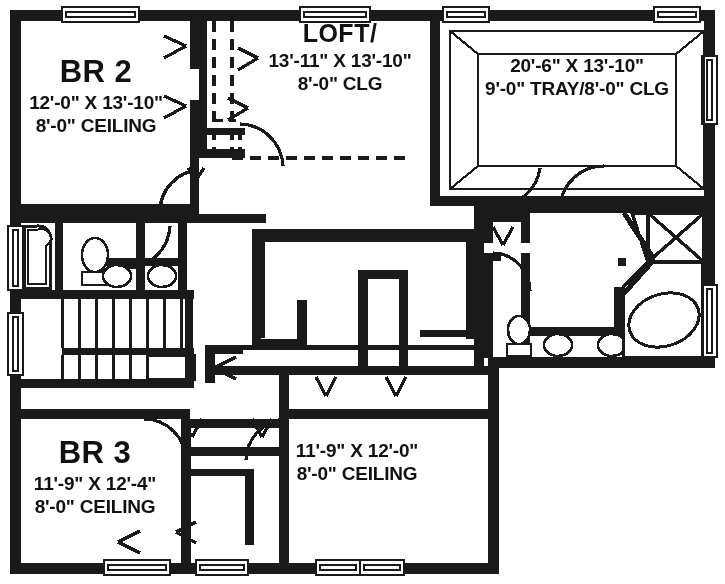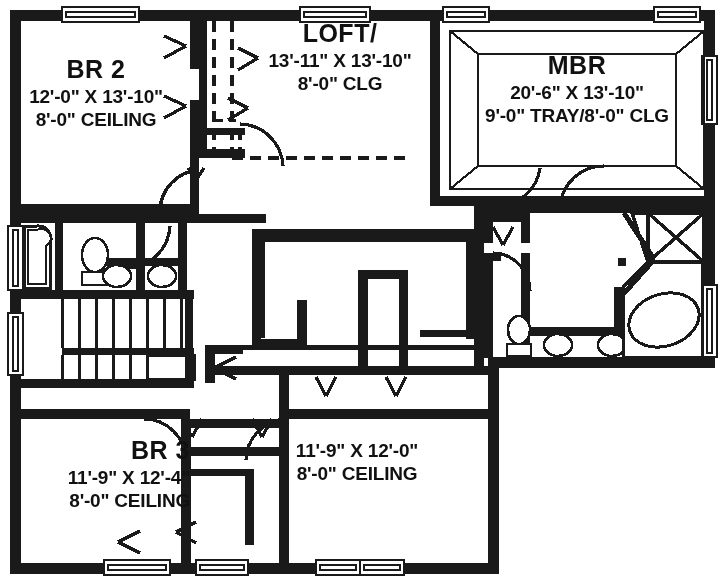--- a/index.html
+++ b/index.html
@@ -16,21 +16,21 @@
     position:absolute;
     text-align:center;
     color:#111111;
     line-height:1.06;
     white-space:nowrap;
     user-select:none;
   }
   .room-name{
     font-family:"Liberation Sans",sans-serif;
     font-weight:bold;
-    font-size:25px;
+    font-size:31px;
     letter-spacing:0.5px;
     display:block;
   }
   .room-name.two-line{font-size:25px;}
   .room-dim{
     font-family:"Liberation Sans",sans-serif;
     font-weight:bold;
     font-size:19px;
     letter-spacing:-0.2px;
     display:block;
@@ -380,26 +380,25 @@
     <span class="room-clg">8'-0" CEILING</span>
   </div>
 
   <div class="room-label" style="left:240px;top:20px;width:200px;">
     <span class="room-name two-line">LOFT/</span>
     <span class="room-dim">13'-11" X 13'-10"</span>
     <span class="room-clg">8'-0" CLG</span>
   </div>
 
   <div class="room-label" style="left:449px;top:52px;width:256px;">
-    <span class="room-name">MBR</span>
     <span class="room-dim">20'-6" X 13'-10"</span>
     <span class="room-clg">9'-0" TRAY/8'-0" CLG</span>
   </div>
 
-  <div class="room-label" style="left:0px;top:437px;width:190px;text-align:right;">
+  <div class="room-label" style="left:0px;top:437px;width:190px;">
     <span class="room-name">BR 3</span>
     <span class="room-dim">11'-9" X 12'-4"</span>
     <span class="room-clg">8'-0" CEILING</span>
   </div>
 
   <div class="room-label" style="left:262px;top:437px;width:190px;">
     <span class="room-dim">11'-9" X 12'-0"</span>
     <span class="room-clg">8'-0" CEILING</span>
   </div>
 

